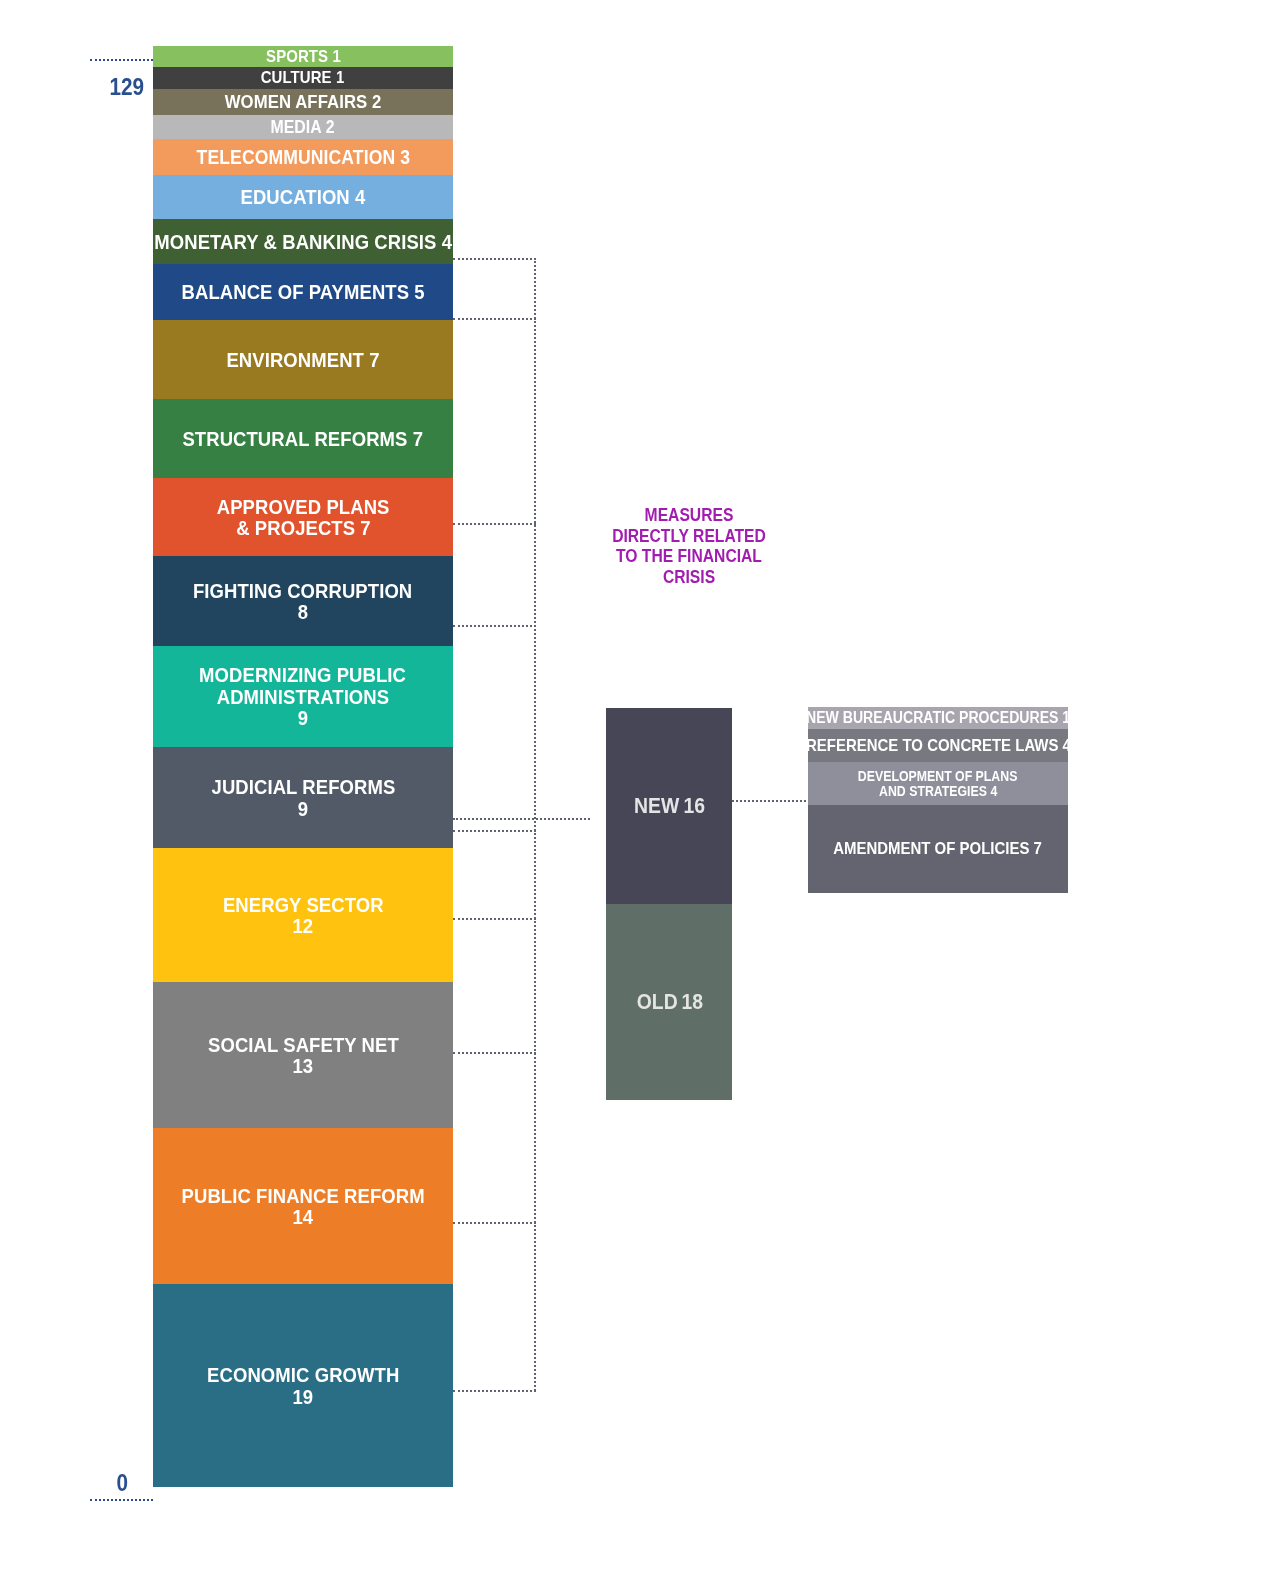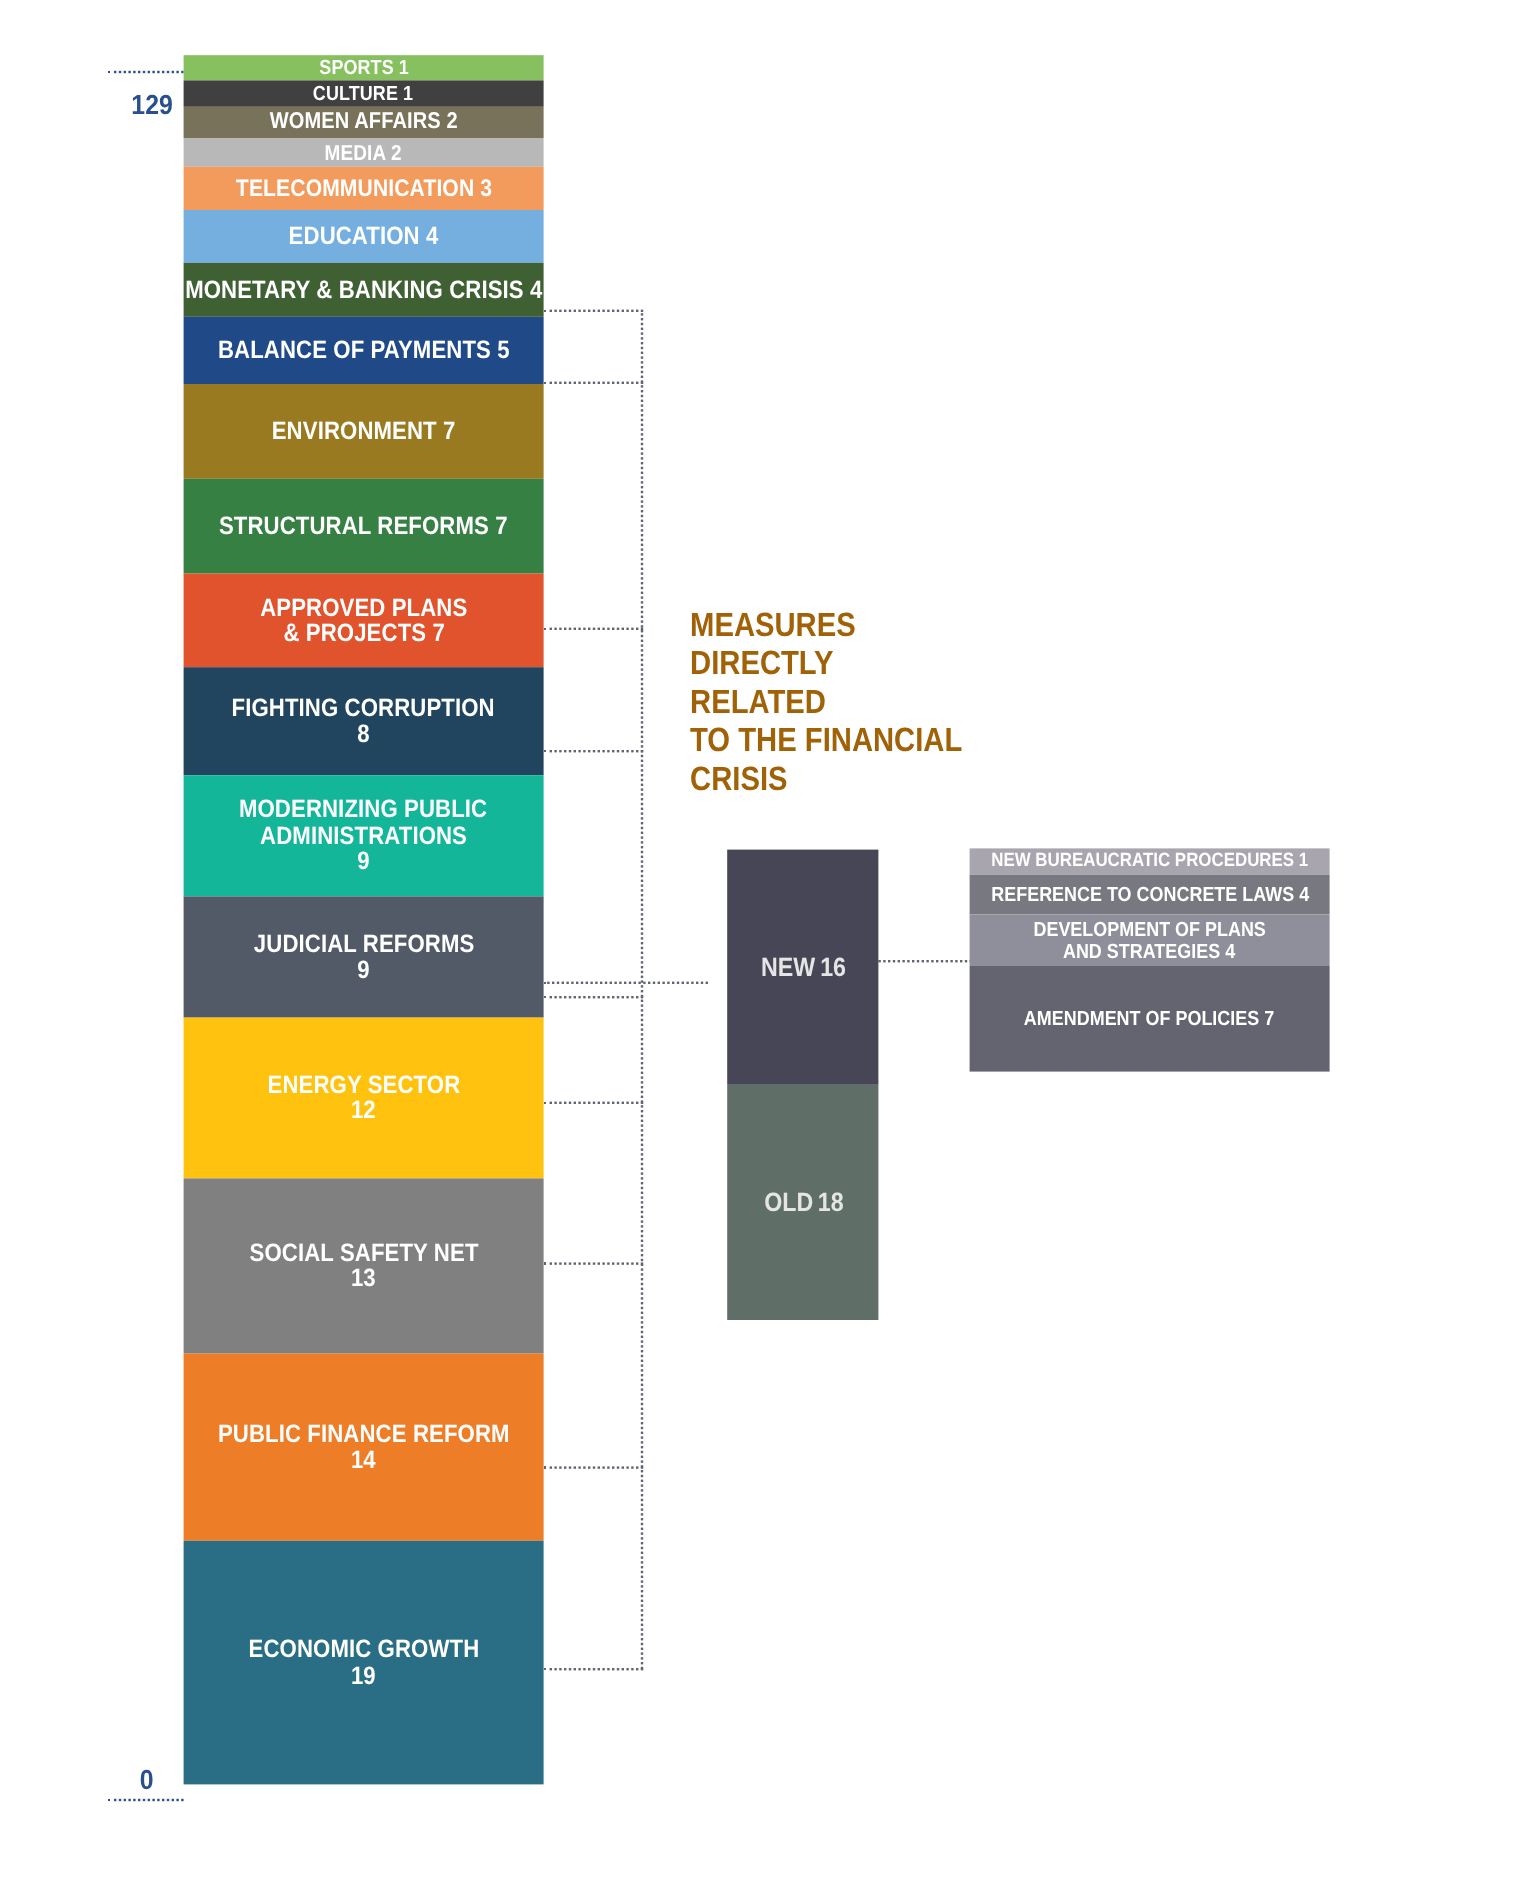--- a/index.html
+++ b/index.html
@@ -67,23 +67,24 @@
     height: 0;
     border-top: 2px dotted #2a4f8f;
   }
 
   
   #center-title {
     position: absolute;
     left: 558px;
     top: 505px;
     width: 262px;
-    color: #a16207;
-    font-weight: bold;
-    font-size: 28px;
+    text-align: center;
+    color: #a21caf;
+    font-weight: bold;
+    font-size: 18px;
     line-height: 1.14;
   }
   #center-title span { display: block; transform: scaleX(0.87); }
 
   
   #newold-stack {
     position: absolute;
     left: 589px;
     top: 708px;
     width: 143px;
@@ -103,21 +104,21 @@
     text-align: center;
     margin-left: 17px;
   }
   .no-seg span { display: block; transform: scaleX(0.88); }
 
   
   #breakdown-stack {
     position: absolute;
     left: 808px;
     top: 707px;
-    width: 300px;
+    width: 260px;
     height: 186px;
     display: flex;
     flex-direction: column;
   }
   .bd-seg {
     display: flex;
     flex-direction: column;
     align-items: center;
     justify-content: center;
     color: #ffffff;
@@ -251,21 +252,21 @@
       </div>
     </div>
 
   <div id="breakdown-stack">
       <div class="bd-seg" style="background: rgb(168, 165, 174); height: 22px; font-size: 16px;">
         <span>NEW BUREAUCRATIC PROCEDURES 1</span>
       </div>
       <div class="bd-seg" style="background: rgb(120, 120, 128); height: 33px; font-size: 17px;">
         <span>REFERENCE TO CONCRETE LAWS 4</span>
       </div>
-      <div class="bd-seg" style="background: rgb(143, 143, 156); height: 43px; font-size: 17px;">
+      <div class="bd-seg" style="background: rgb(143, 143, 156); height: 43px; font-size: 14px;">
         <span>DEVELOPMENT OF PLANS</span>
         <span>AND STRATEGIES 4</span>
       </div>
       <div class="bd-seg" style="background: rgb(100, 100, 112); height: 88px; font-size: 17px;">
         <span>AMENDMENT OF POLICIES 7</span>
       </div>
     </div>
 
 </div>
 

